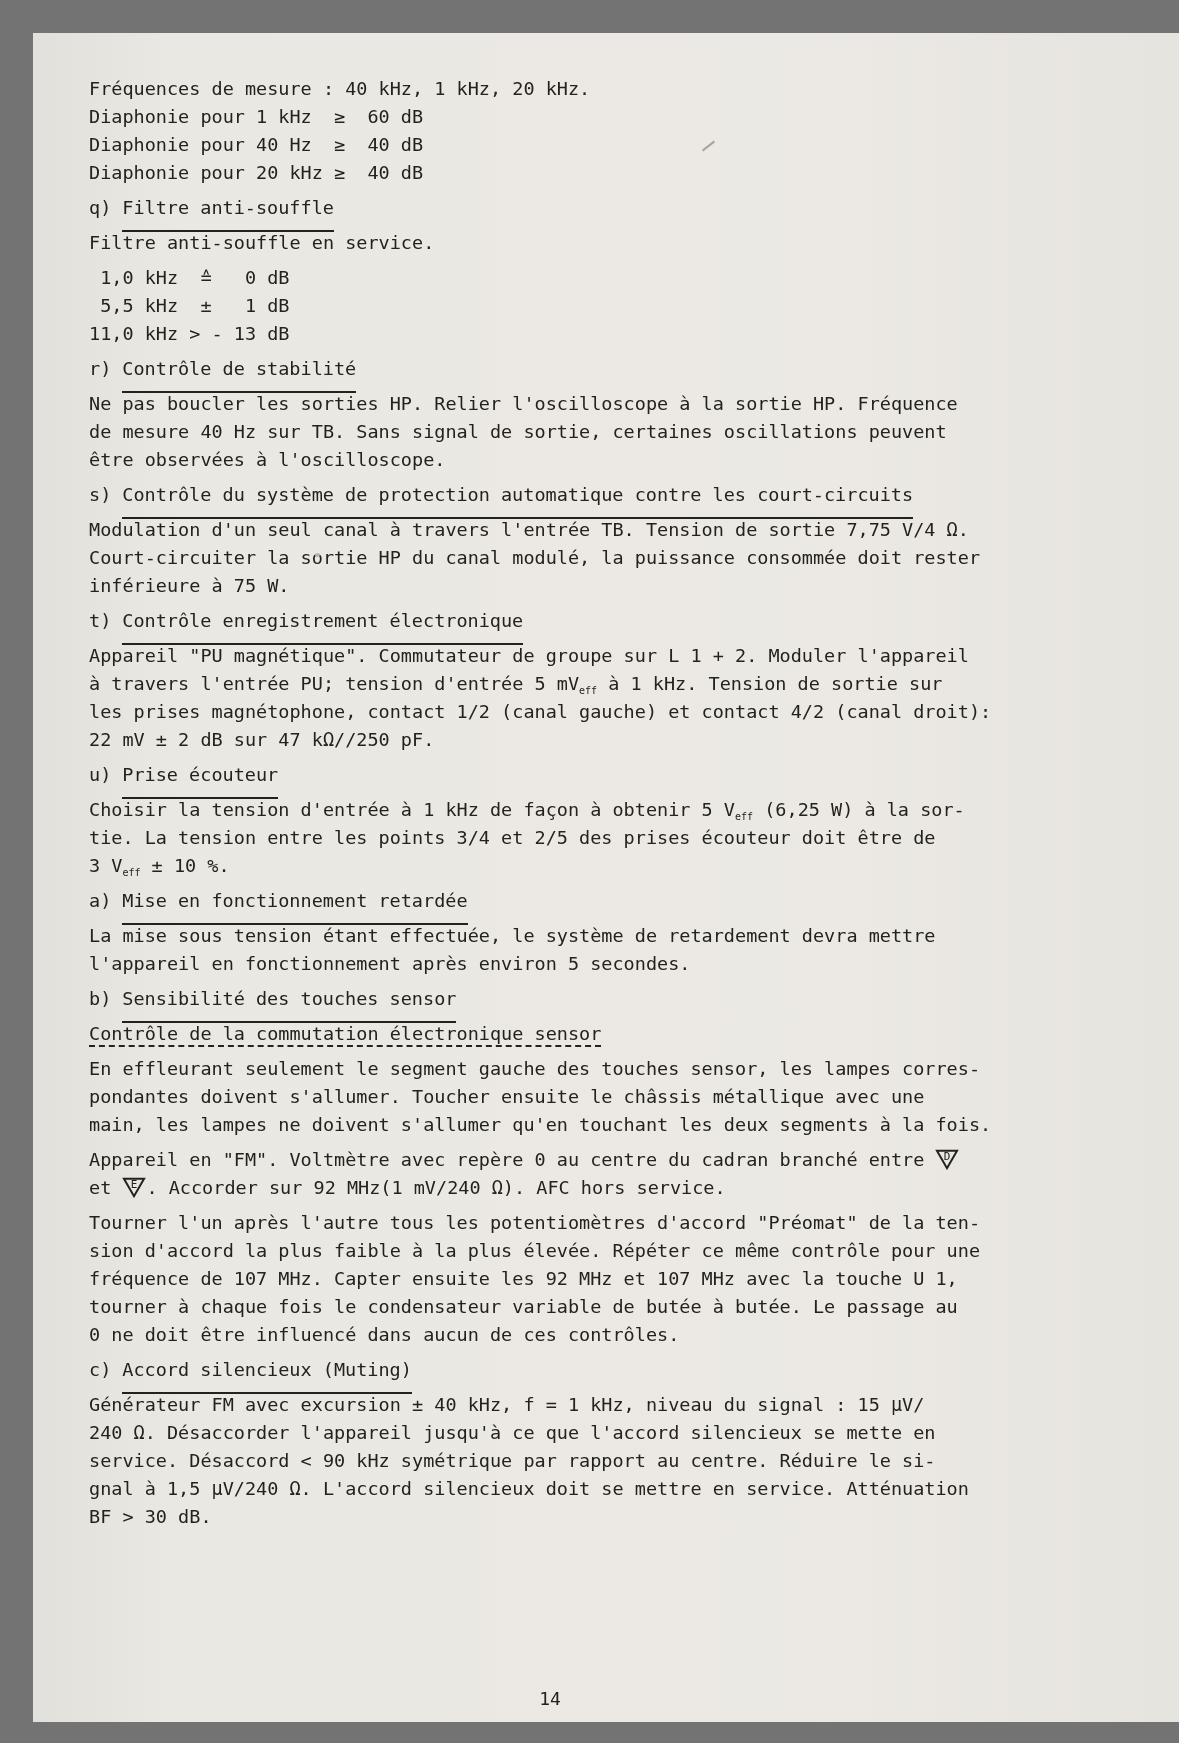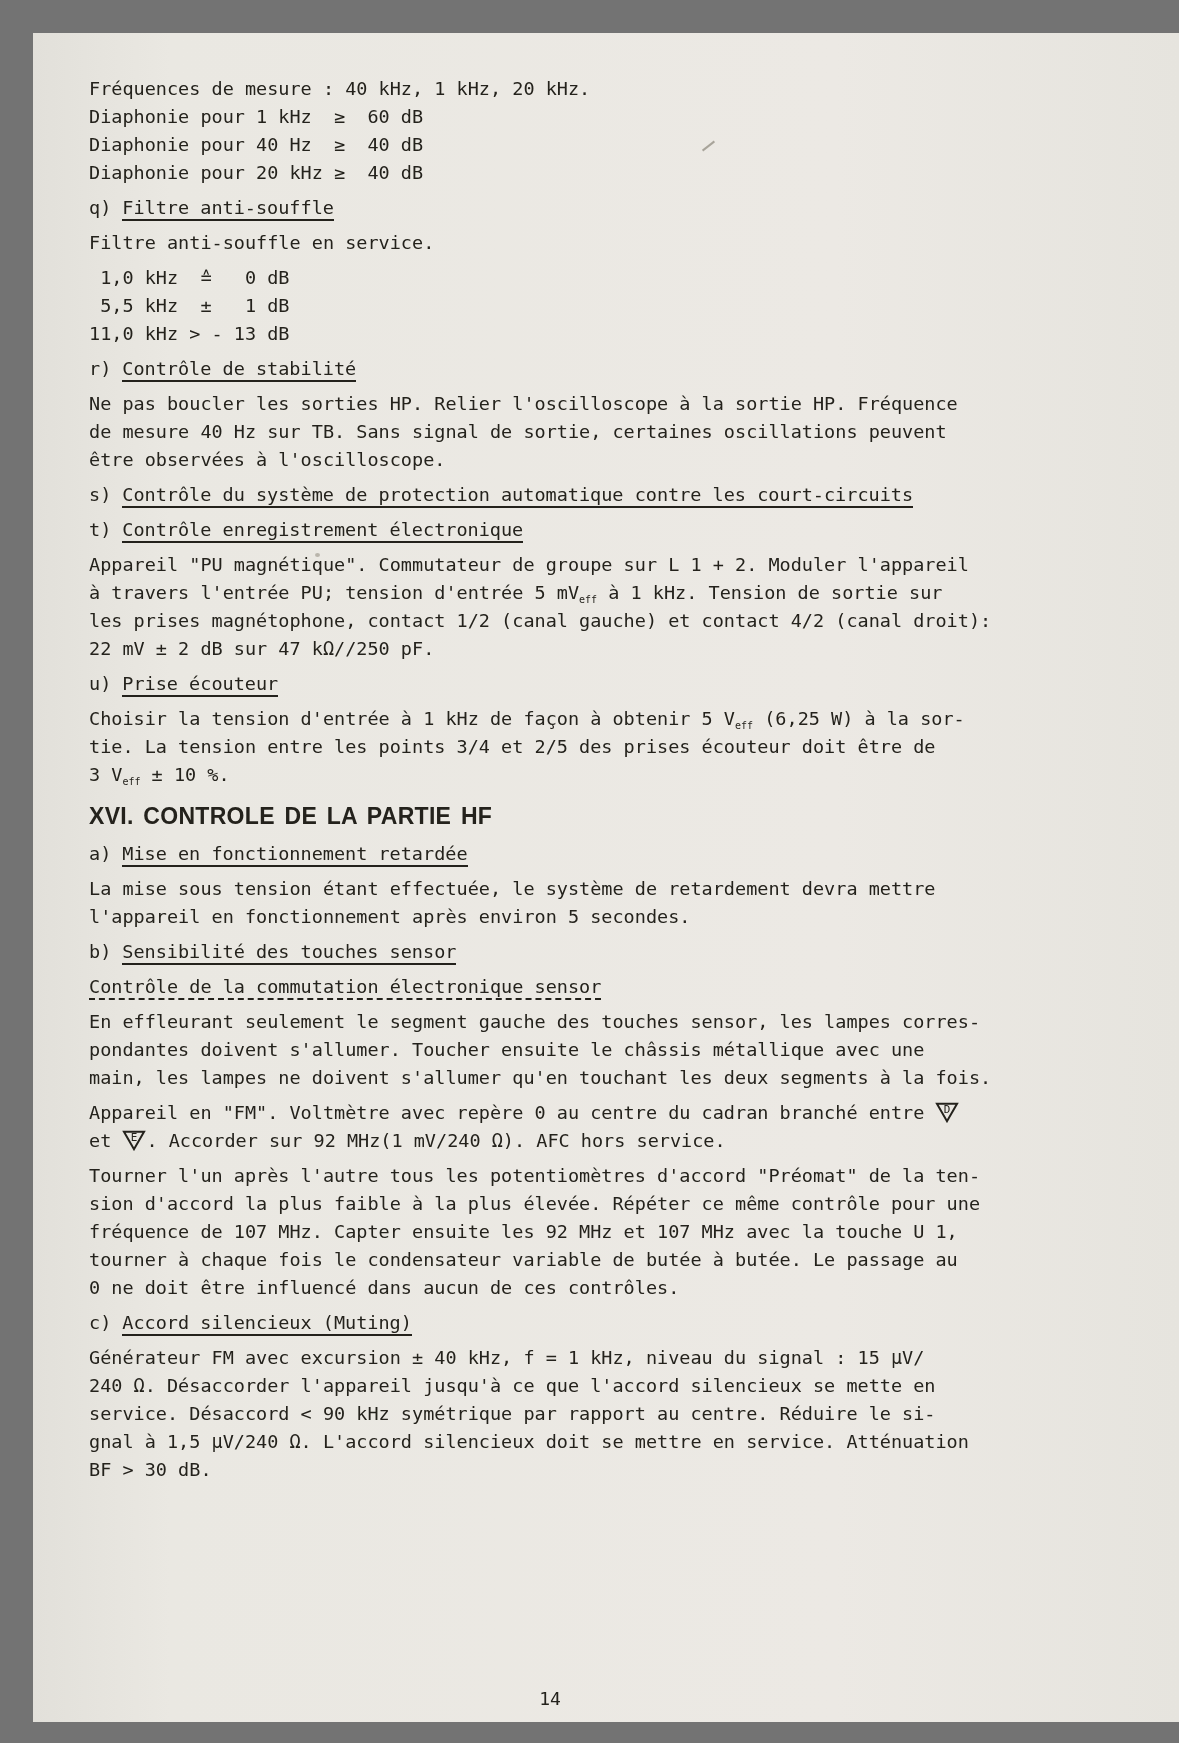--- a/index.html
+++ b/index.html
@@ -27,21 +27,21 @@
     left:56px; top:42px;
     width:922px;
     font-size:18.5px;
     line-height:28px;
   }
   .blk {
     white-space:pre-wrap;
     margin:0 0 7px 0;
   }
   .heading .hprefix { margin-right:11px; }
-  .u-solid  { border-bottom:2px solid currentColor; padding-bottom:1px;text-align:right; }
+  .u-solid  { border-bottom:2px solid currentColor; padding-bottom:12px;text-align:right; }
   .u-dashed { border-bottom:2px dashed currentColor; padding-bottom:1px; }
   .chapter {
     font-family:"Liberation Sans","DejaVu Sans",sans-serif;
     font-weight:bold;
     font-size:23px;
     letter-spacing:0.3px;
     word-spacing:3px;
     margin:13px 0 10px 0;
     white-space:pre-wrap;
   }
@@ -92,33 +92,35 @@
       <div class="blk"> 1,0 kHz  ≙   0 dB
  5,5 kHz  ±   1 dB
 11,0 kHz &gt; - 13 dB</div>
 
       <div class="blk heading"><span class="hprefix">r)</span><span class="u-solid">Contrôle de stabilité</span></div>
       <div class="blk">Ne pas boucler les sorties HP. Relier l'oscilloscope à la sortie HP. Fréquence
 de mesure 40 Hz sur TB. Sans signal de sortie, certaines oscillations peuvent
 être observées à l'oscilloscope.</div>
 
       <div class="blk heading"><span class="hprefix">s)</span><span class="u-solid">Contrôle du système de protection automatique contre les court-circuits</span></div>
+      <div class="blk">Modulation d'un seul canal à travers l'entrée TB. Tension de sortie 7,75 V/4 Ω.
+Court-circuiter la sortie HP du canal modulé, la puissance consommée doit rester
+inférieure à 75 W.</div>
 
       <div class="blk heading"><span class="hprefix">t)</span><span class="u-solid">Contrôle enregistrement électronique</span></div>
       <div class="blk">Appareil "PU magnétique". Commutateur de groupe sur L 1 + 2. Moduler l'appareil
 à travers l'entrée PU; tension d'entrée 5 mV<sub>eff</sub> à 1 kHz. Tension de sortie sur
 les prises magnétophone, contact 1/2 (canal gauche) et contact 4/2 (canal droit):
 22 mV ± 2 dB sur 47 kΩ//250 pF.</div>
 
       <div class="blk heading"><span class="hprefix">u)</span><span class="u-solid">Prise écouteur</span></div>
       <div class="blk">Choisir la tension d'entrée à 1 kHz de façon à obtenir 5 V<sub>eff</sub> (6,25 W) à la sor-
 tie. La tension entre les points 3/4 et 2/5 des prises écouteur doit être de
 3 V<sub>eff</sub> ± 10 %.</div>
 
-      <div class="chapter">XVI. CONTROLE DE LA PARTIE HF</div>
 
       <div class="blk heading"><span class="hprefix">a)</span><span class="u-solid">Mise en fonctionnement retardée</span></div>
       <div class="blk">La mise sous tension étant effectuée, le système de retardement devra mettre
 l'appareil en fonctionnement après environ 5 secondes.</div>
 
       <div class="blk heading"><span class="hprefix">b)</span><span class="u-solid">Sensibilité des touches sensor</span></div>
       <div class="blk heading"><span class="u-dashed">Contrôle de la commutation électronique sensor</span></div>
 
       <div class="blk">En effleurant seulement le segment gauche des touches sensor, les lampes corres-
 pondantes doivent s'allumer. Toucher ensuite le châssis métallique avec une

